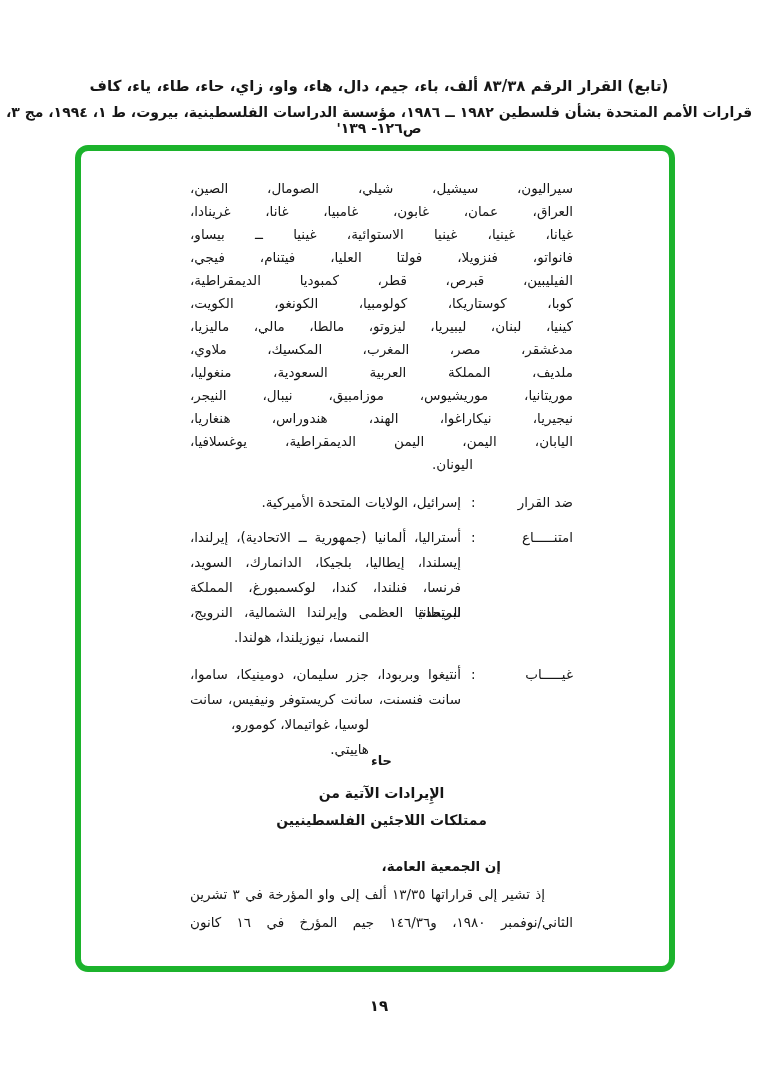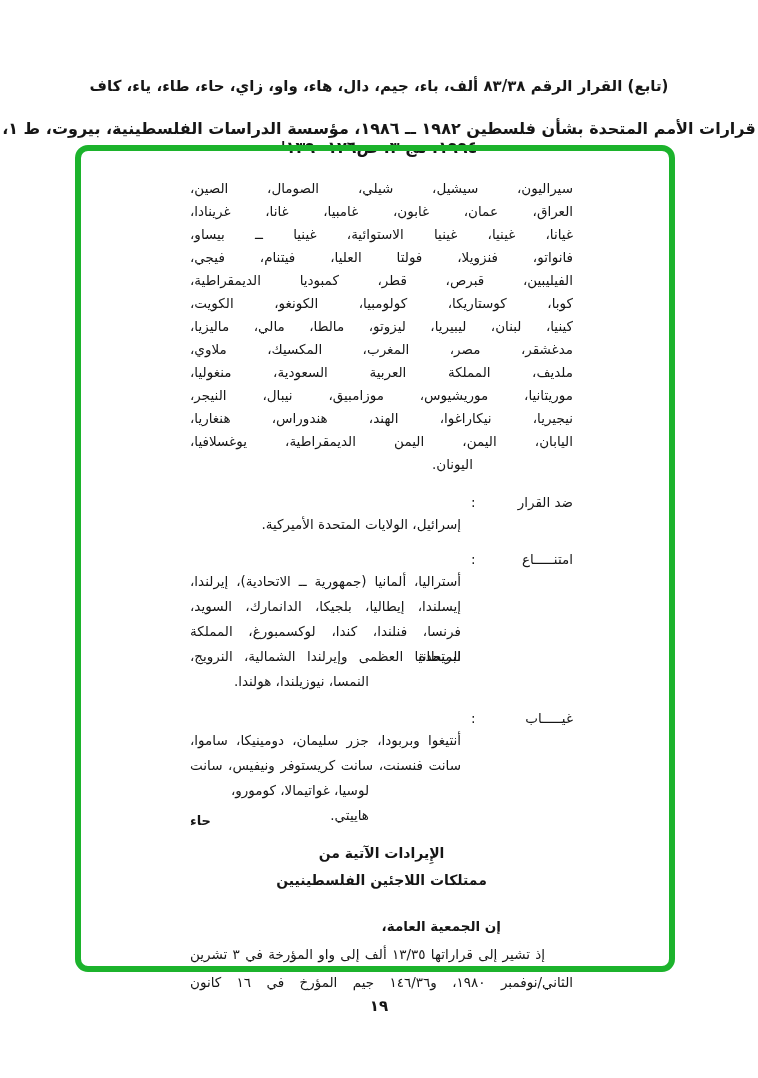--- a/index.html
+++ b/index.html
@@ -3,40 +3,40 @@
 <meta charset="utf-8">
 <style>
   html,body{margin:0;padding:0;}
   body{
     width:758px;height:1078px;position:relative;background:#ffffff;
     font-family:"DejaVu Sans",sans-serif;color:#161616;direction:rtl;
     overflow:hidden;
   }
   .header{position:absolute;top:77px;left:0;right:0;text-align:center;direction:rtl;}
   .header .title{font-size:15px;font-weight:bold;letter-spacing:0;}
-  .header .source{font-size:16px;font-weight:bold;margin-top:24px;}
+  .header .source{font-size:14px;font-weight:bold;margin-top:9px;}
   .green-box{
     position:absolute;left:75px;top:145px;width:588px;height:815px;
     border:6px solid #1cb32c;border-radius:13px;background:transparent;
   }
   .content{
     position:absolute;top:26px;right:96px;width:383px;direction:rtl;
     font-size:13.5px;
   }
   .jl{height:23px;line-height:23px;text-align:justify;text-align-last:justify;
       white-space:nowrap;overflow:visible;}
   .jl.short{text-align:left;text-align-last:right;padding-right:100px;}
   .vote-row{display:flex;direction:rtl;margin-top:14px;}
   .vote-label{width:112px;flex:0 0 112px;display:flex;justify-content:space-between;
       direction:rtl;line-height:25px;padding-left:10px;box-sizing:border-box;}
-  .vote-body{flex:1;min-width:0;margin-top:22px;}
+  .vote-body{flex:1;min-width:0;}
   .vl{height:25px;line-height:25px;text-align:justify;text-align-last:justify;}
   .vl.short{text-align:right;text-align-last:right;padding-right:92px;}
   .vl.single{text-align:right;text-align-last:right;}
-  .section-letter{margin-top:10px;text-align:left;font-weight:bold;font-size:13px;}
+  .section-letter{margin-top:16px;text-align:center;font-weight:bold;font-size:13px;}
   .section-title{text-align:center;font-weight:bold;font-size:14px;line-height:27px;}
   .section-title.first{margin-top:12px;}
   .opening{margin-top:18px;font-weight:bold;text-align:right;padding-right:72px;
       height:28px;line-height:28px;}
   .rl{height:28px;line-height:28px;text-align:justify;text-align-last:justify;}
   .rl.indent{padding-right:28px;}
   .page-num{position:absolute;top:997px;left:0;right:0;text-align:center;
       font-weight:bold;font-size:15px;}
 </style>
 </head>

